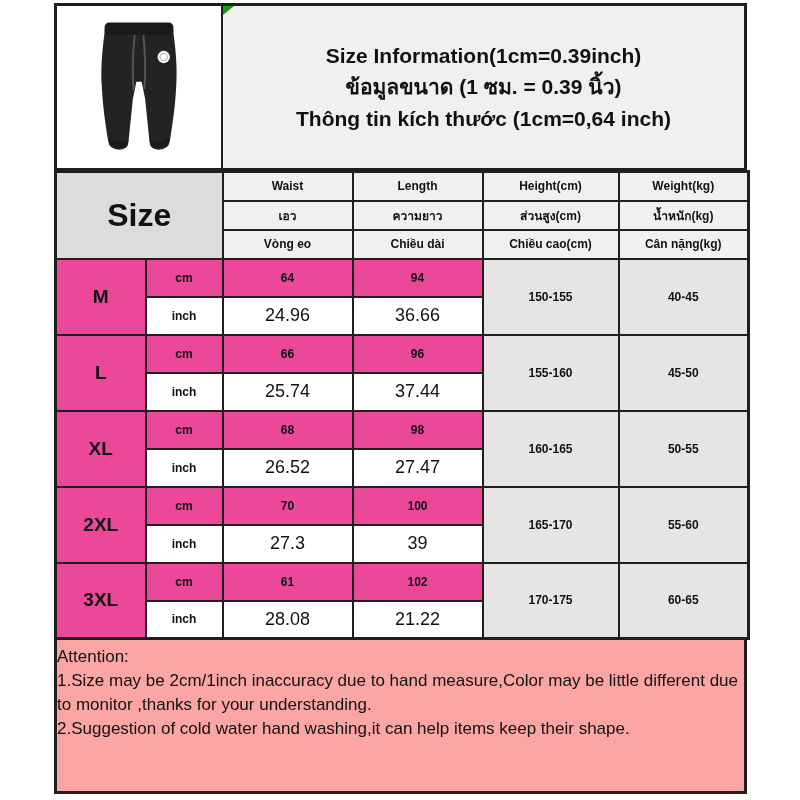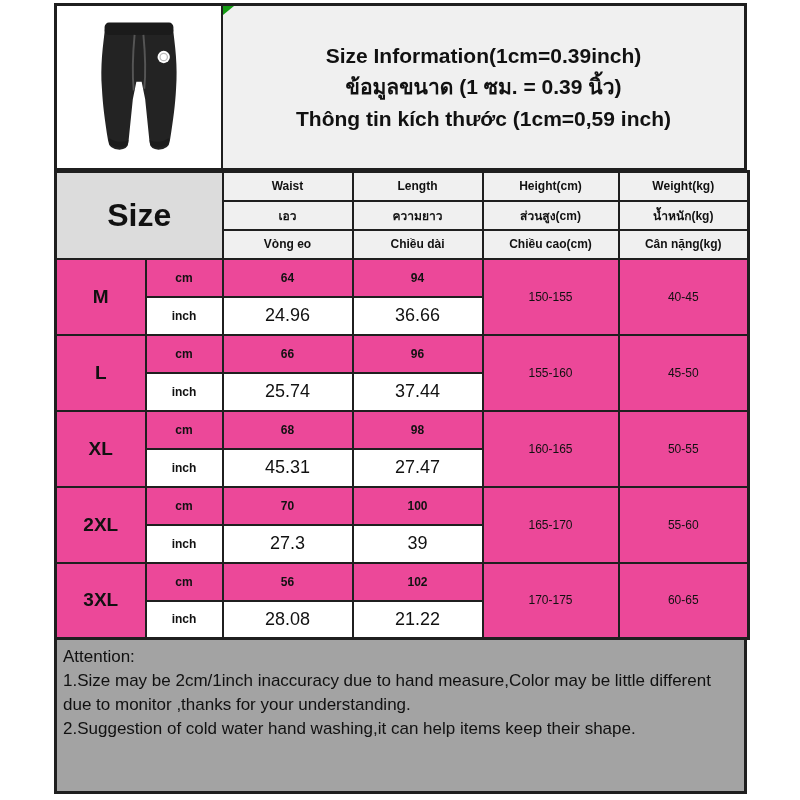--- a/index.html
+++ b/index.html
@@ -25,25 +25,25 @@
   th,td { border:2px solid #1f1f1f; text-align:center; vertical-align:middle;
     font-size:12px; overflow:hidden; }
   th { background:#f0f0f0; font-weight:bold; height:29px; }
   .size-big { background:#dcdcdc; font-weight:bold; font-size:32px; }
   .size-label { background:#dcdcdc; font-weight:bold; font-size:19px; }
   .row-cm td { height:38px; background:#ec4899; }
   .row-inch td { height:38px; background:#ffffff;border-radius:14px; }
   td.unit { font-weight:bold; }
   .row-cm td.val { font-weight:bold; }
   .row-inch td.val { font-weight:normal; font-size:18px; }
-  td.range { background:#ec4899; font-weight:normal; }
+  td.range { background:#e5e5e5; font-weight:bold; }
 
   
   .attention { border:3px solid #1f1f1f; border-top:none; height:154px;
-    background:#a3a3a3; padding:5px 6px; font-size:17px; line-height:1.42; }
+    background:#fca5a5; padding:5px 0; font-size:17px; line-height:1.42; }
 
   
   .pants-wrap { width:160px; height:160px; display:flex; align-items:center; justify-content:center; }
 </style>
 </head>
 <body>
 
 <div class="sheet">
 
   <div class="top">
@@ -68,21 +68,21 @@
 
           <circle cx="113" cy="52" r="7" fill="#ffffff"></circle>
           <circle cx="113" cy="52" r="4.2" fill="none" stroke="#bbbbbb" stroke-width="1.4"></circle>
         </svg>
       </div>
     </div>
     <div class="title-cell">
       <div class="corner-flag"></div>
       <div class="t">Size Information(1cm=0.39inch)</div>
       <div class="t">ข้อมูลขนาด (1 ซม. = 0.39 นิ้ว)</div>
-      <div class="t">Thông tin kích thước (1cm=0,59 inch)</div>
+      <div class="t">Thông tin kích thước (1cm=0,64 inch)</div>
     </div>
   </div>
 
   <table>
     <colgroup>
       <col class="c-size">
         <col class="c-unit">
         <col class="c-waist">
       <col class="c-len">
         <col class="c-hei">
@@ -140,42 +140,42 @@
       <tr class="row-cm">
         <td rowspan="2" class="size-label">XL</td>
         <td class="unit">cm</td>
         <td class="val">68</td>
         <td class="val">98</td>
         <td rowspan="2" class="range">160-165</td>
         <td rowspan="2" class="range">50-55</td>
       </tr>
       <tr class="row-inch">
         <td class="unit">inch</td>
-        <td class="val">45.31</td>
+        <td class="val">26.52</td>
         <td class="val">27.47</td>
       </tr>
 
       <tr class="row-cm">
         <td rowspan="2" class="size-label">2XL</td>
         <td class="unit">cm</td>
         <td class="val">70</td>
         <td class="val">100</td>
         <td rowspan="2" class="range">165-170</td>
         <td rowspan="2" class="range">55-60</td>
       </tr>
       <tr class="row-inch">
         <td class="unit">inch</td>
         <td class="val">27.3</td>
         <td class="val">39</td>
       </tr>
 
       <tr class="row-cm">
         <td rowspan="2" class="size-label">3XL</td>
         <td class="unit">cm</td>
-        <td class="val">56</td>
+        <td class="val">61</td>
         <td class="val">102</td>
         <td rowspan="2" class="range">170-175</td>
         <td rowspan="2" class="range">60-65</td>
       </tr>
       <tr class="row-inch">
         <td class="unit">inch</td>
         <td class="val">28.08</td>
         <td class="val">21.22</td>
       </tr>
     </tbody>

